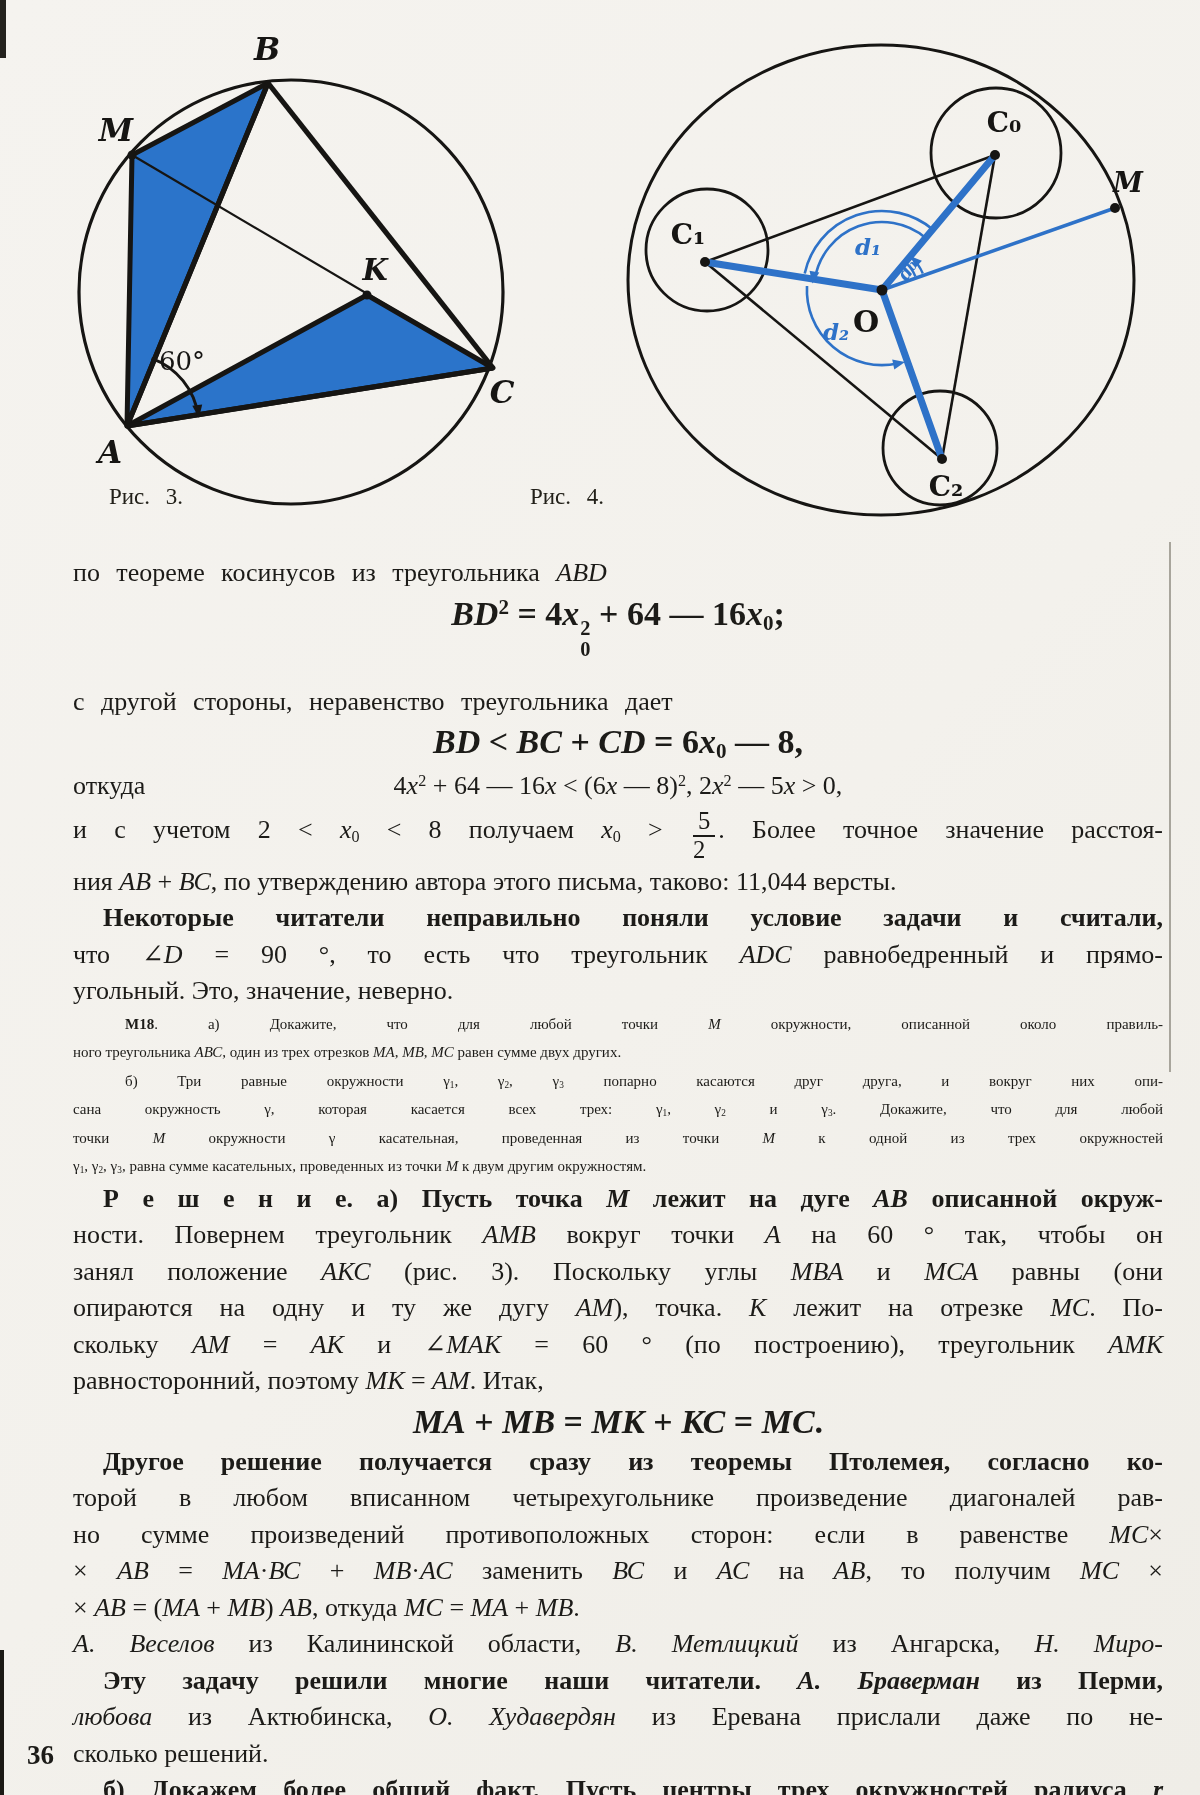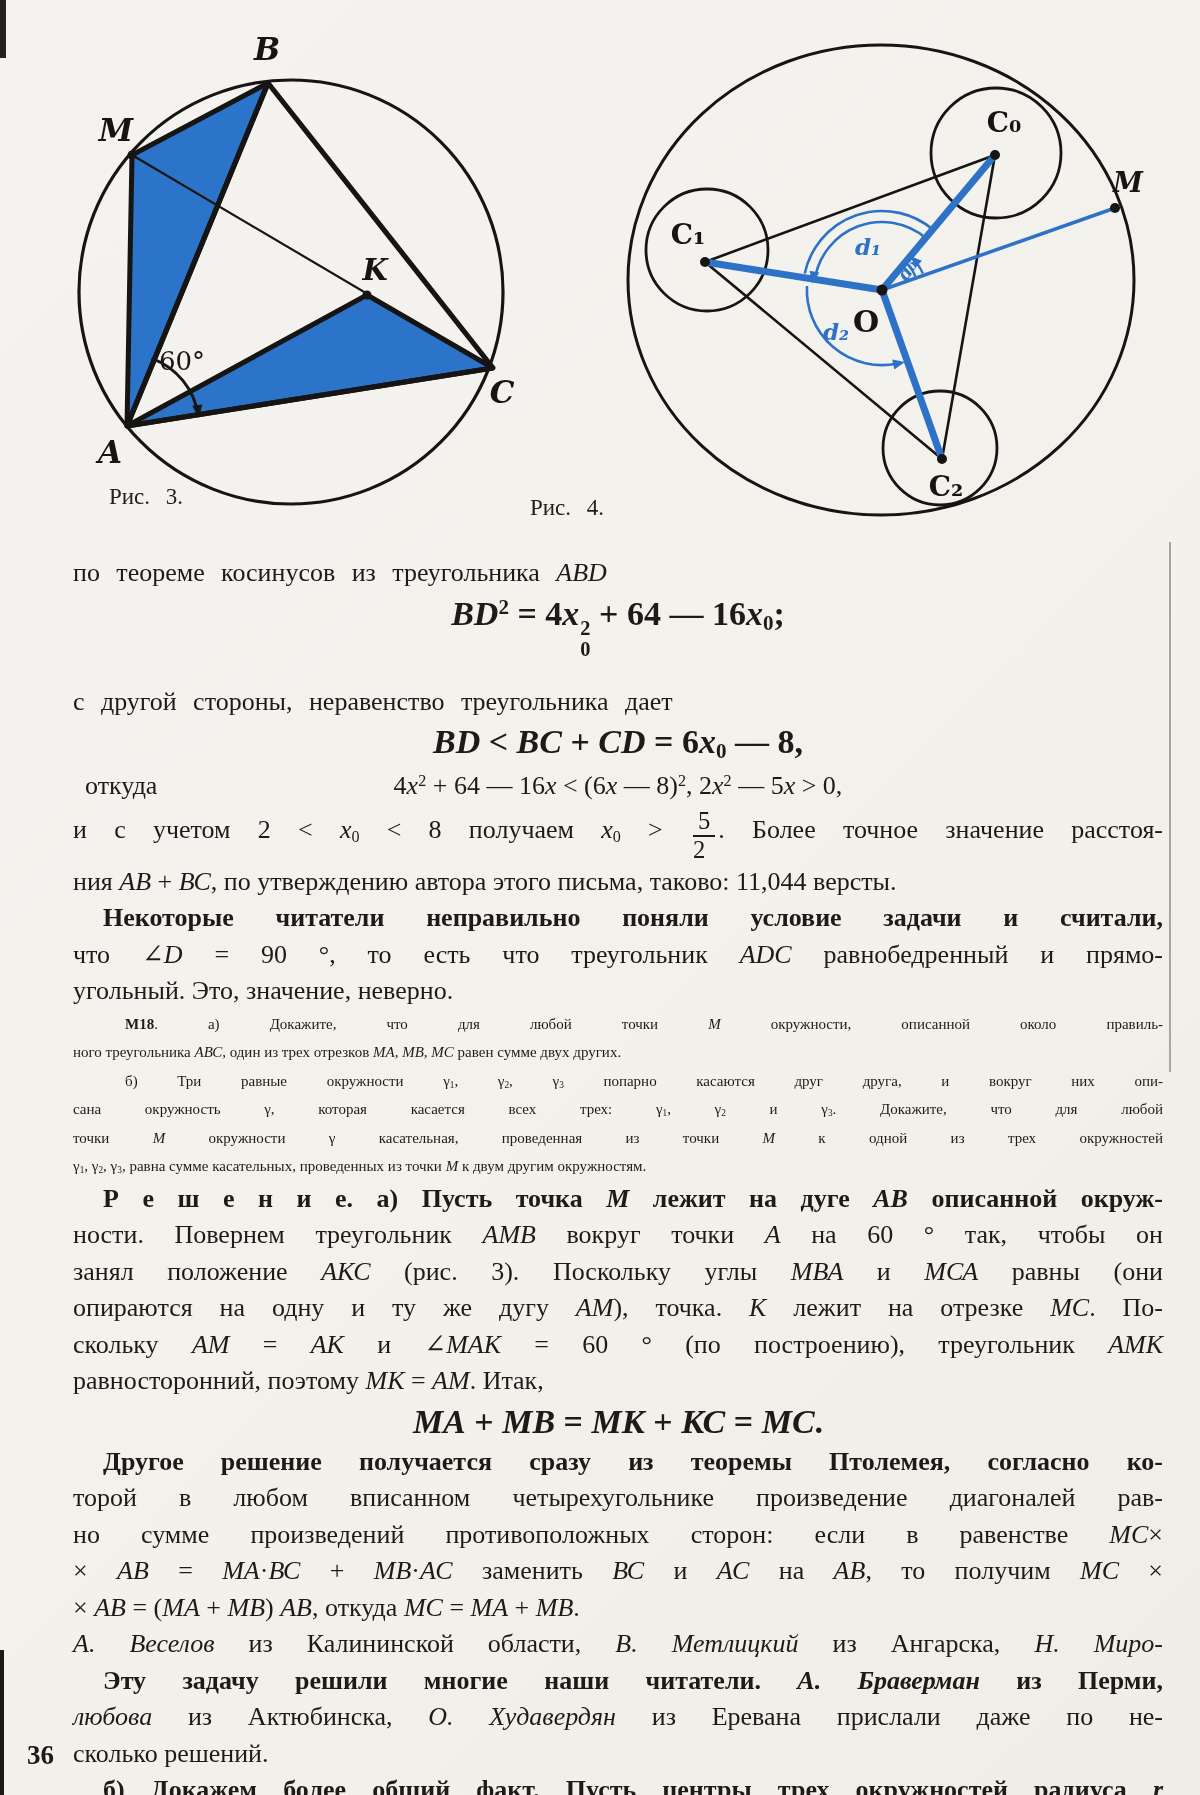--- a/index.html
+++ b/index.html
@@ -19,21 +19,21 @@
 
   .textcol{position:absolute;left:73px;top:531px;width:1090px;}
   .t{font-size:26px;line-height:36.5px;white-space:normal;}
   .jl{text-align:justify;text-align-last:justify;}
   .ind{text-indent:30px;font-weight:bold;}
   .ind2{text-indent:52px;}
   .ws{word-spacing:0.38em;margin-top:24px;}
   .m{font-size:15px;line-height:28.5px;}
   .f{text-align:center;font-size:34px;line-height:44px;font-weight:bold;}
   .rel{position:relative;text-align:center;line-height:44px;}
-  .rel .lbl{position:absolute;left:12px;}
+  .rel .lbl{position:absolute;left:0;}
   i{font-style:italic;}
   b{font-weight:bold;}
   sup{font-size:0.62em;vertical-align:0.5em;line-height:0;}
   sub{font-size:0.62em;vertical-align:-0.25em;line-height:0;}
   .ss{display:inline-flex;flex-direction:column;vertical-align:-0.52em;font-size:0.6em;line-height:1.02;margin-left:1px;text-align:center;}
   .frac{display:inline-block;vertical-align:-0.8em;text-align:center;line-height:1.08;font-size:0.95em;margin:0 3px;}
   .frac span{display:block;}
   .frac .fn{border-bottom:2px solid #1c1b18;padding:0 5px;}
   .pagenum{position:absolute;left:27px;top:1740px;font-size:27px;font-weight:bold;}
   svg text{font-family:"DejaVu Serif","DejaVu Sans",serif;}
@@ -96,21 +96,21 @@
     <text x="128" y="234" font-size="28" font-weight="600" text-anchor="middle" fill="#161513">C₁</text>
     <text x="386" y="486" font-size="28" font-weight="600" text-anchor="middle" fill="#161513">C₂</text>
     <text x="306" y="322" font-size="30" font-weight="600" text-anchor="middle" fill="#161513">O</text>
     <text x="568" y="182" font-size="27" font-style="italic" font-weight="600" text-anchor="middle" fill="#161513">M</text>
     <text x="308" y="245" font-size="23" font-style="italic" font-weight="bold" text-anchor="middle" fill="#2e72c8">d₁</text>
     <text x="276" y="330" font-size="23" font-style="italic" font-weight="bold" text-anchor="middle" fill="#2e72c8">d₂</text>
     <text x="349" y="265" font-size="18" font-style="italic" font-weight="bold" text-anchor="middle" fill="#2e72c8" transform="rotate(-55 349 261)">d₀</text>
   </svg>
 
   <div class="caption" style="left:75px;top:484px;margin-left:34px;">Рис. 3.</div>
-  <div class="caption" style="left:530px;top:495px;text-align:center;">Рис. 4.</div>
+  <div class="caption" style="left:530px;top:484px;text-align:center;">Рис. 4.</div>
 
   <div class="textcol">
     <div class="t ws">по  теореме  косинусов  из  треугольника  <i>ABD</i></div>
     <div class="f"><i>BD</i><sup>2</sup> = 4<i>x</i><span class="ss">
           <span>2</span>
           <span>0</span>
         </span> + 64 — 16<i>x</i><sub>0</sub>;</div>
     <div class="t ws">с  другой  стороны,  неравенство  треугольника  дает</div>
     <div class="f"><i>BD</i> &lt; <i>BC</i> + <i>CD</i> = 6<i>x</i><sub>0</sub> — 8,</div>
     <div class="t rel"><span class="lbl">откуда</span><span>4<i>x</i><sup>2</sup> + 64 — 16<i>x</i> &lt; (6<i>x</i> — 8)<sup>2</sup>, 2<i>x</i><sup>2</sup> — 5<i>x</i> &gt; 0,</span></div>

